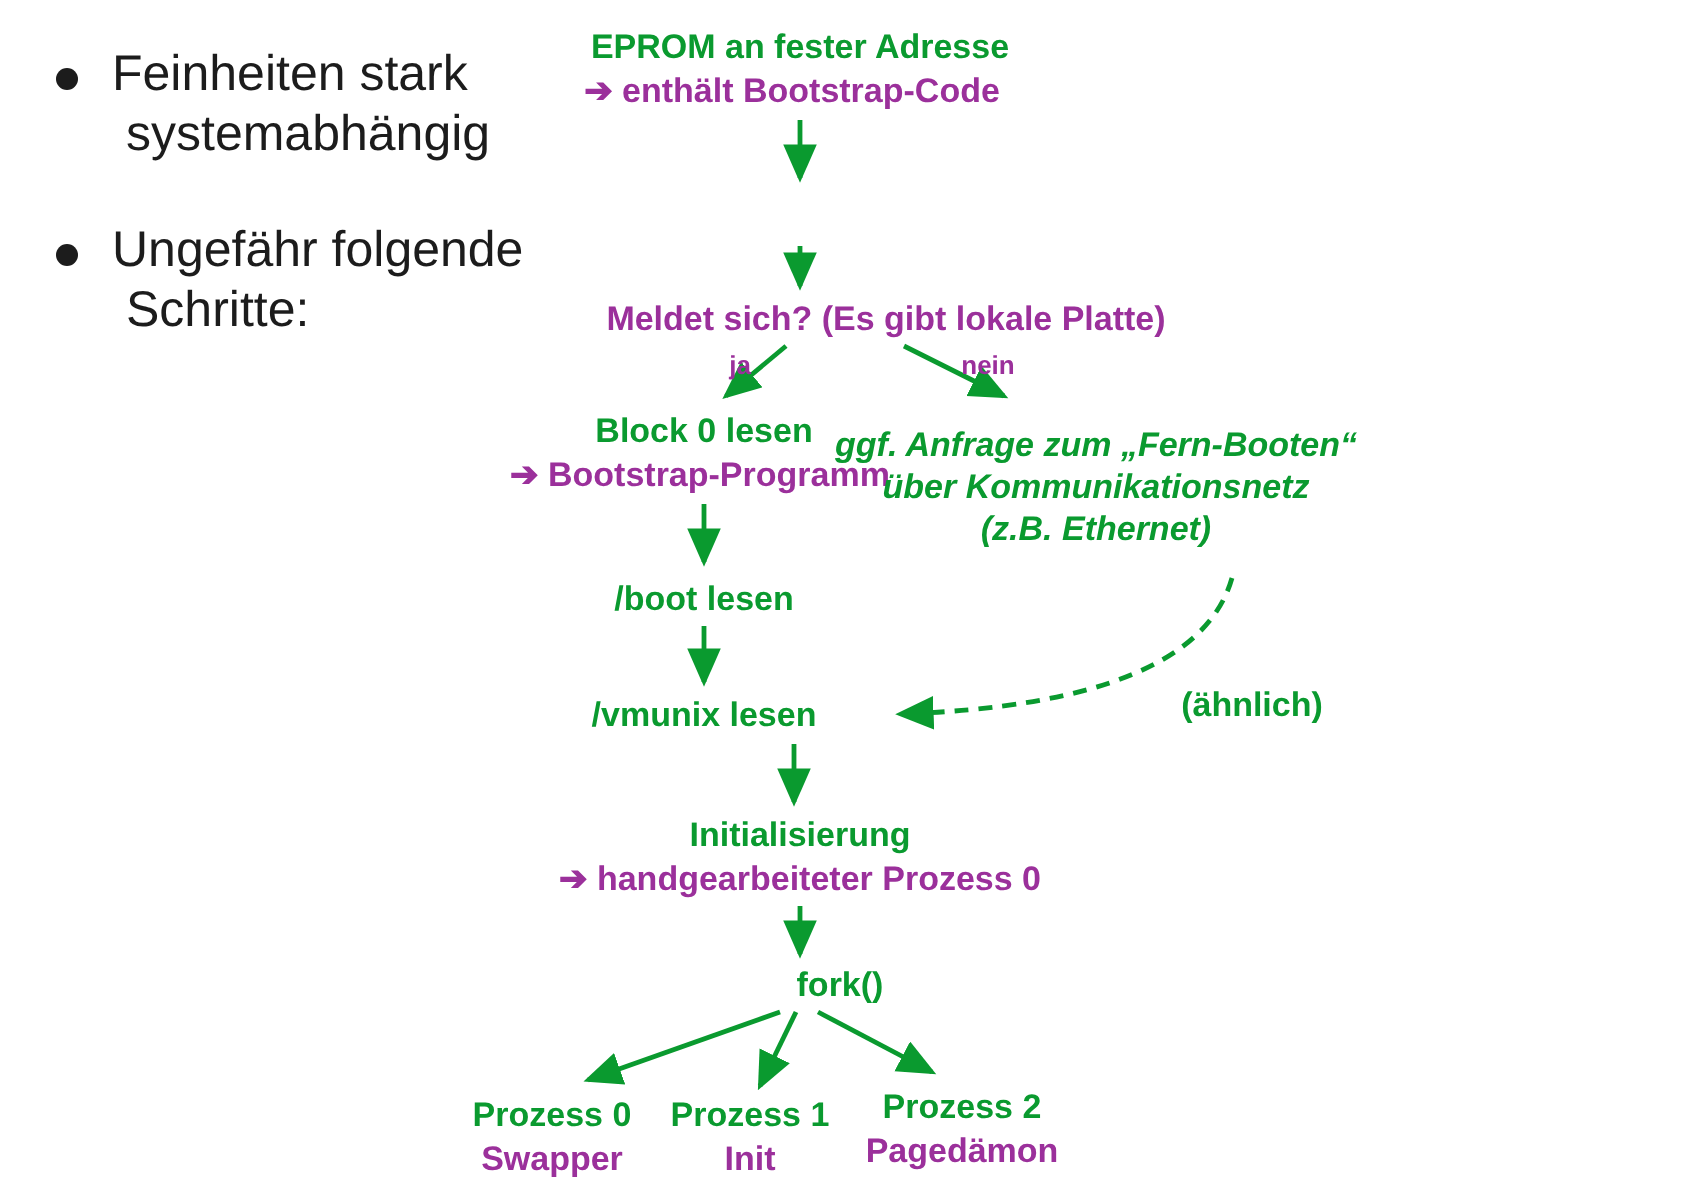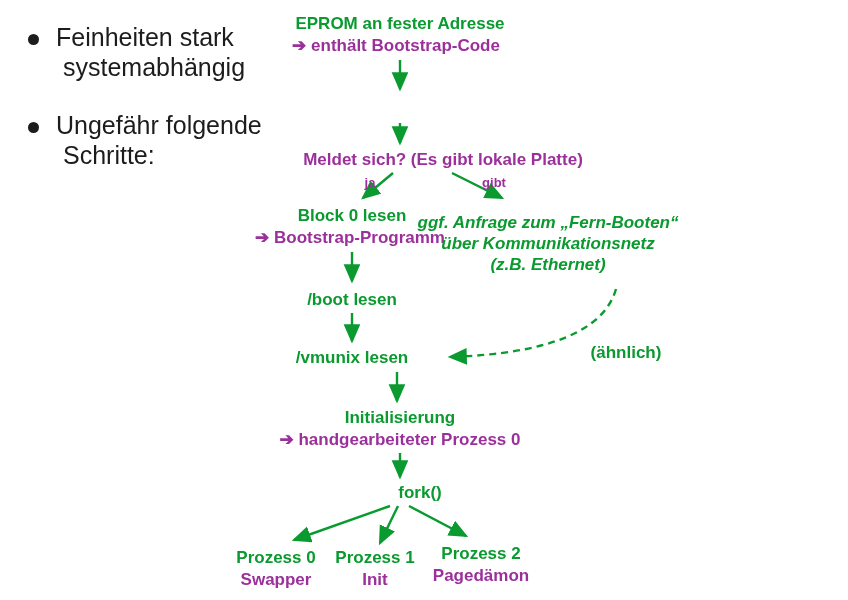--- a/index.html
+++ b/index.html
@@ -77,21 +77,21 @@
     <line class="arrow" x1="409" y1="506" x2="466" y2="536" marker-end="url(#ah)"></line>
     <path class="arrow dashed" d="M616,289 Q598,352 450,357" marker-end="url(#ah)"></path>
   </svg>
 
   <div class="fn g" style="left:400px;top:13px;">EPROM an fester Adresse</div>
   <div class="fn p" style="left:396px;top:35px;">➔ enthält Bootstrap-Code</div>
 
 
   <div class="fn p" style="left:443px;top:149px;">Meldet sich?  (Es gibt lokale Platte)</div>
   <div class="fn p small" style="left:370px;top:172px;text-align:center;">ja</div>
-  <div class="fn p small" style="left:494px;top:172px;">gibt</div>
+  <div class="fn p small" style="left:494px;top:172px;">nein</div>
 
   <div class="fn g" style="left:352px;top:205px;">Block 0 lesen</div>
   <div class="fn p" style="left:350px;top:227px;">➔ Bootstrap-Programm</div>
 
   <div class="fn g" style="left:548px;top:212px;font-style:italic;">
     <span>ggf. Anfrage zum „Fern-Booten“</span><br>
     <span>über Kommunikationsnetz</span><br>
     <span>(z.B. Ethernet)</span>
   </div>
 

